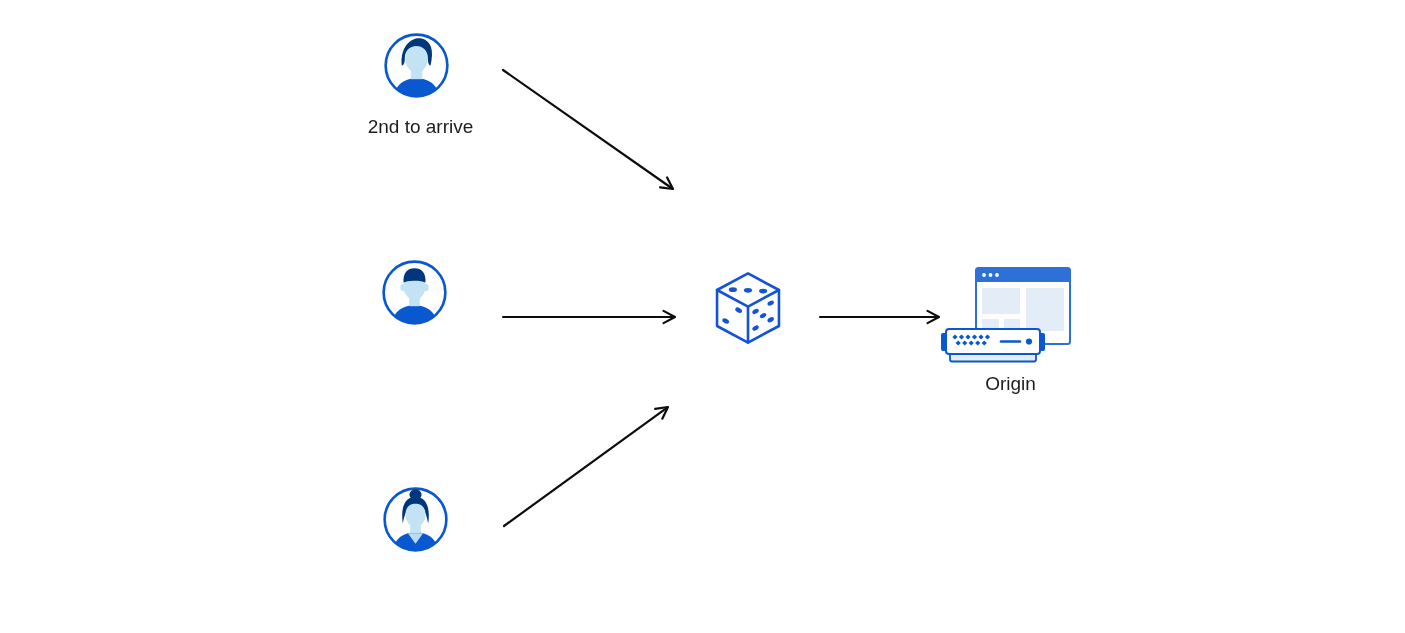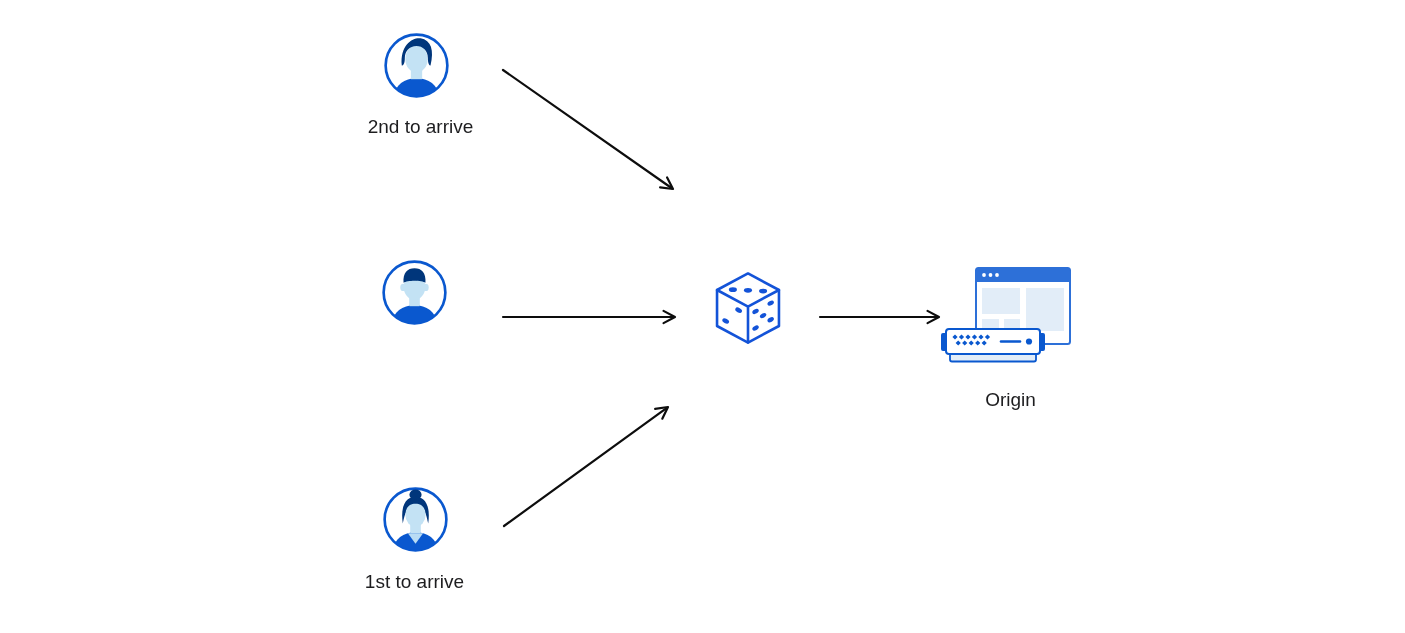--- a/index.html
+++ b/index.html
@@ -104,21 +104,20 @@
         <polygon points="25.5,46.5 40.5,46.5 33,57" fill="#b9dcf4"></polygon>
         <rect x="28" y="34" width="10" height="12.5" fill="#c3e2f4"></rect>
         <path d="M20.5,37 C17.5,16 26,10.5 33,10.5 C40,10.5 48.5,16 45.5,37
                  C43.8,28 41.5,19.5 33,19.5 C24.5,19.5 22.2,28 20.5,37 Z" fill="#00367b"></path>
         <ellipse cx="33" cy="28" rx="10" ry="12.3" fill="#c3e2f4"></ellipse>
         <path d="M22.5,27 C22,17 26,13.5 33,13.5 C40,13.5 44,17 43.5,27
                  C41.5,19.5 38,17.5 33,17.5 C28,17.5 24.5,19.5 22.5,27 Z" fill="#00367b"></path>
       </g>
     </svg>
   </div>
-  <div class="node-label" style="left:294px;top:570px;width:151px">1st to arrive</div>
 
   <div class="abs" style="left:667px;top:270px;width:72px;height:76px">
     <svg width="72" height="76" viewBox="0 0 100 104">
       <g stroke="#1353d8" stroke-width="3.6" fill="none" stroke-linejoin="round" stroke-linecap="round">
         <polygon points="50,4 93,27 93,77 50,100 7,77 7,27"></polygon>
         <path d="M7,27 L50,50 L93,27 M50,50 L50,100"></path>
       </g>
       <g fill="#1353d8">
 
         <ellipse cx="29" cy="26.5" rx="5.6" ry="3.2"></ellipse>
@@ -166,15 +165,15 @@
                  M27,6.4 l2.6,2.6 -2.6,2.6 -2.6,-2.6 z M33.5,6.4 l2.6,2.6 -2.6,2.6 -2.6,-2.6 z
                  M40,6.4 l2.6,2.6 -2.6,2.6 -2.6,-2.6 z M46.5,6.4 l2.6,2.6 -2.6,2.6 -2.6,-2.6 z
                  M17.2,12.4 l2.6,2.6 -2.6,2.6 -2.6,-2.6 z M23.7,12.4 l2.6,2.6 -2.6,2.6 -2.6,-2.6 z
                  M30.2,12.4 l2.6,2.6 -2.6,2.6 -2.6,-2.6 z M36.7,12.4 l2.6,2.6 -2.6,2.6 -2.6,-2.6 z
                  M43.2,12.4 l2.6,2.6 -2.6,2.6 -2.6,-2.6 z"></path>
       </g>
       <line x1="60" y1="13.5" x2="79" y2="13.5" stroke="#0a58cf" stroke-width="2.6" stroke-linecap="round"></line>
       <circle cx="88" cy="13.5" r="3.1" fill="#0a58cf"></circle>
     </svg>
   </div>
-  <div class="node-label" style="left:890px;top:388px;width:151px">Origin</div>
+  <div class="node-label" style="left:890px;top:372px;width:151px">Origin</div>
 
 </div>
 
 </body></html>

